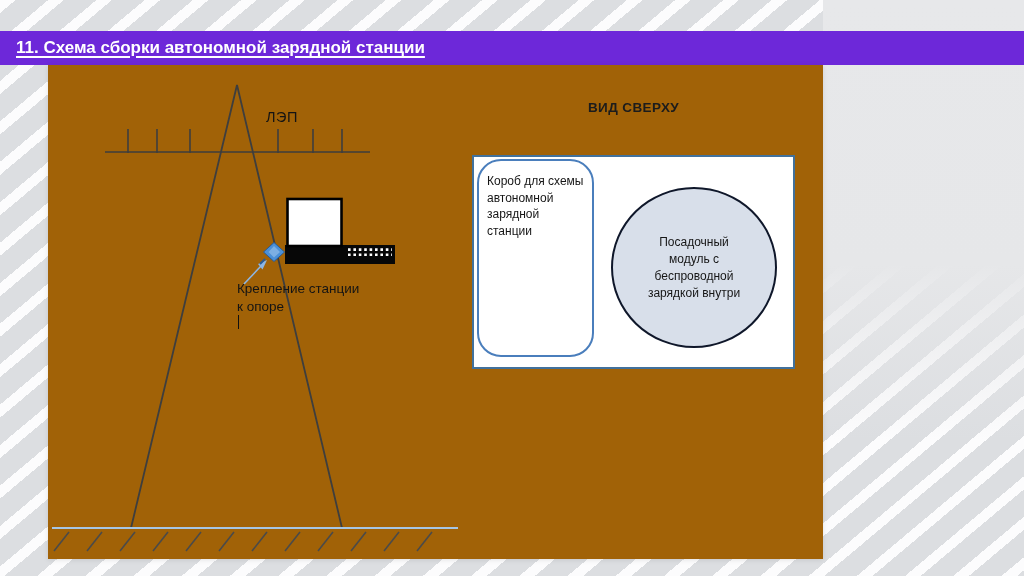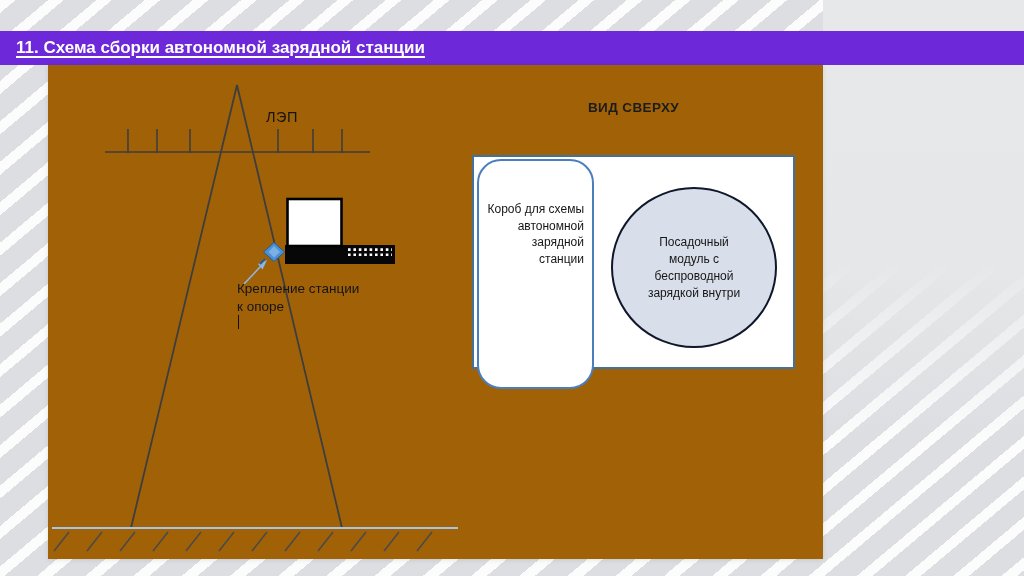--- a/index.html
+++ b/index.html
@@ -31,23 +31,23 @@
   .mount-label span { display:block; }
   .mount-label .line2 { display:inline-block; }
   .caret { display:inline-block; width:0; height:14px; border-left:1.6px solid #111;
     vertical-align:-2px; margin-left:1px; }
 
   
   .tv-title { left:424px; top:35px; width:323px; text-align:center; font-size:13.5px;
     font-weight:600; letter-spacing:.4px; color:#1c1c1c; }
   .tv-panel { left:424px; top:90px; width:323px; height:214px; background:#fff;
     border:2px solid #41719c; }
-  .tv-box { position:absolute; left:3px; top:2px; width:117px; height:230px;
+  .tv-box { position:absolute; left:3px; top:2px; width:117px; height:198px;
     border:2px solid #4a7ebc; border-radius:24px; background:#fff;
-    text-align:right; padding:40px 8px 0; font-size:12px; line-height:16.5px; color:#161616; }
+    text-align:left; padding:12px 8px 0; font-size:12px; line-height:16.5px; color:#161616; }
   .tv-circle { position:absolute; left:137px; top:30px; width:166px; height:161px;
     border-radius:50%; background:#d8dfea; border:2px solid #0f172a;
     display:flex; align-items:center; justify-content:center; }
   .tv-circle .txt { width:104px; text-align:center; font-size:12px; line-height:17px; color:#161616; }
 
   
   .logo { position:absolute; left:893px; top:4px; width:125px; height:112px; }
   .logo svg { position:absolute; left:30px; top:2px; }
   .logo-text { position:absolute; left:0; top:68px; width:125px; text-align:center;
     font-size:10px; line-height:11px; font-weight:bold; color:#1b2d52;

